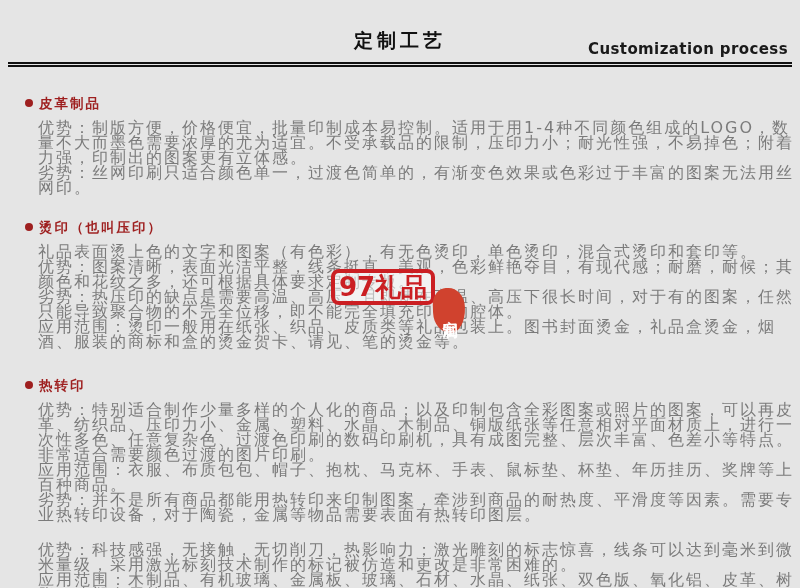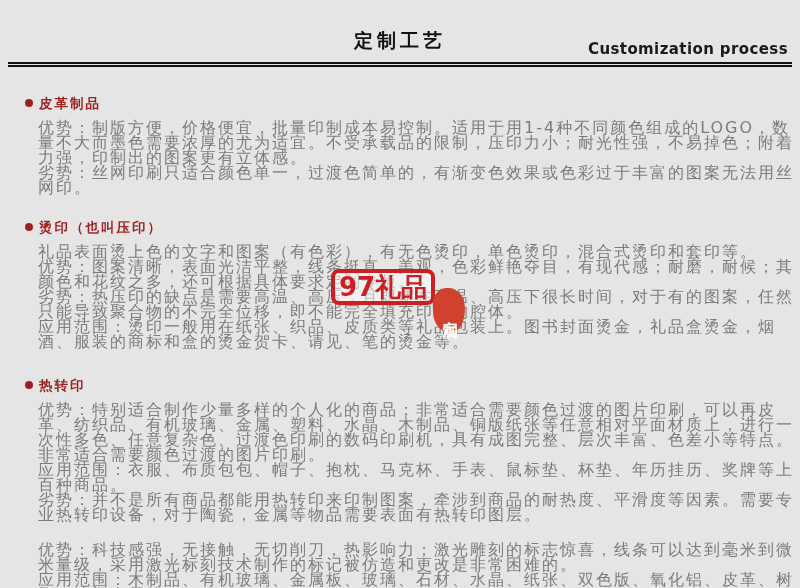--- a/index.html
+++ b/index.html
@@ -136,21 +136,21 @@
           <div class="line">应用范围：烫印一般用在纸张、织品、皮质类等礼品包装上。图书封面烫金，礼品盒烫金，烟酒、服装的商标和盒的烫金贺卡、请见、笔的烫金等。</div>
         </div>
   </div>
 
   <div class="section">
     <div class="section-heading">
       <span class="bullet"></span>
       <span class="section-heading-label">热转印</span>
     </div>
     <div class="section-body">
-          <div class="line">优势：特别适合制作少量多样的个人化的商品；非常适合需要颜色过渡的图片印刷，可以再皮革、纺织品、有机玻璃、金属、塑料、水晶、木制品、铜版纸张等任意相对平面材质上，进行一次性多色、任意复杂色、过渡色印刷的数码印刷机，具有成图完整、层次丰富、色差小等特点。非常适合需要颜色过渡的图片印刷。</div>
+          <div class="line">优势：特别适合制作少量多样的个人化的商品；以及印制包含全彩图案或照片的图案，可以再皮革、纺织品、压印力小、金属、塑料、水晶、木制品、铜版纸张等任意相对平面材质上，进行一次性多色、任意复杂色、过渡色印刷的数码印刷机，具有成图完整、层次丰富、色差小等特点。非常适合需要颜色过渡的图片印刷。</div>
           <div class="line">应用范围：衣服、布质包包、帽子、抱枕、马克杯、手表、鼠标垫、杯垫、年历挂历、奖牌等上百种商品。</div>
           <div class="line">劣势：并不是所有商品都能用热转印来印制图案，牵涉到商品的耐热度、平滑度等因素。需要专业热转印设备，对于陶瓷，金属等物品需要表面有热转印图层。</div>
         </div>
   </div>
 
   <div class="section">
     <div class="section-body">
           <div class="line">优势：科技感强，无接触，无切削刀，热影响力；激光雕刻的标志惊喜，线条可以达到毫米到微米量级，采用激光标刻技术制作的标记被仿造和更改是非常困难的。</div>
           <div class="line">应用范围：木制品、有机玻璃、金属板、玻璃、石材、水晶、纸张、双色版、氧化铝、皮革、树脂、喷塑金属等。</div>
         </div>

